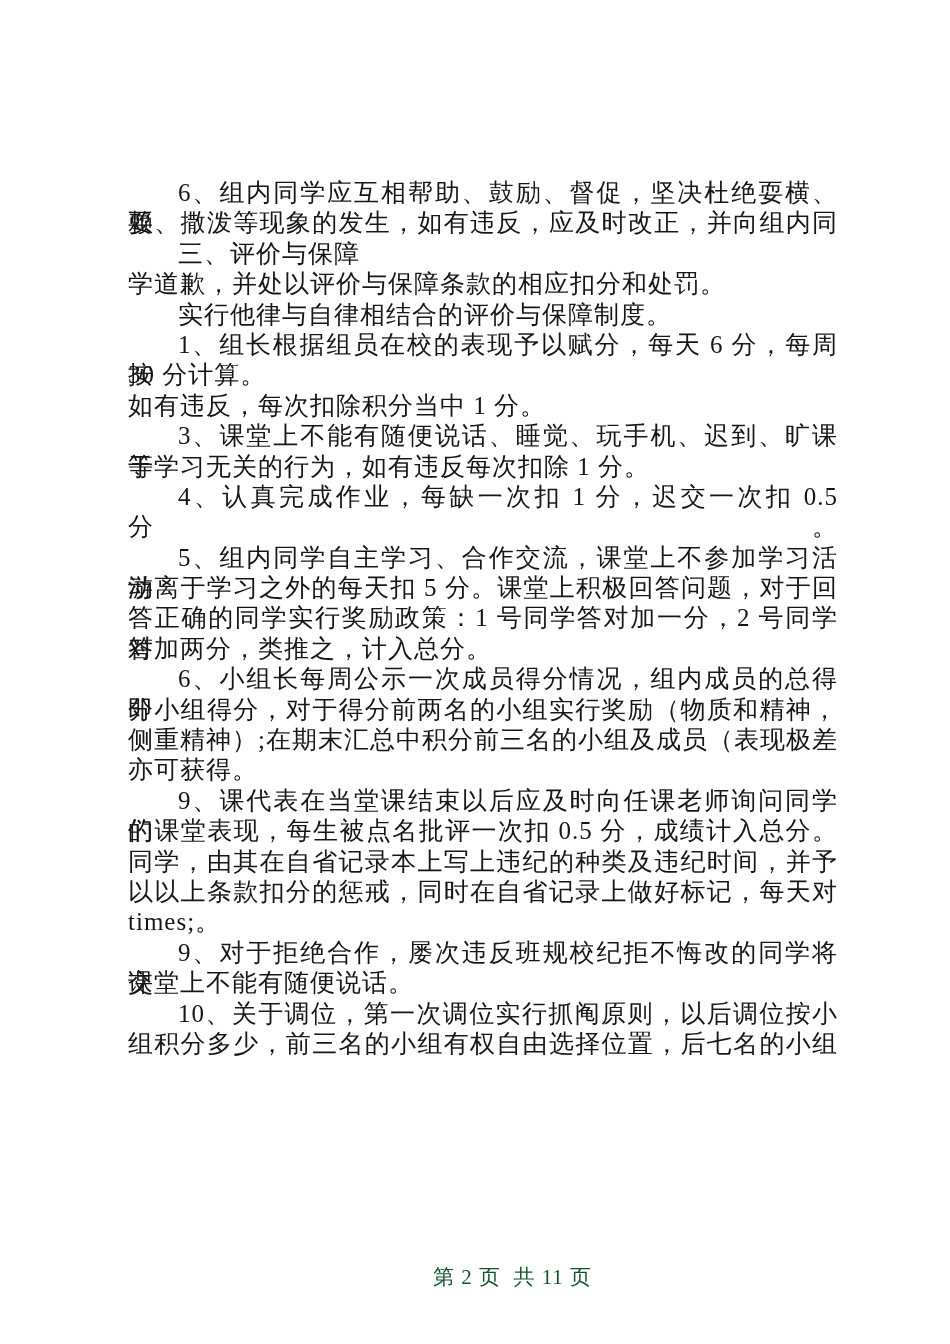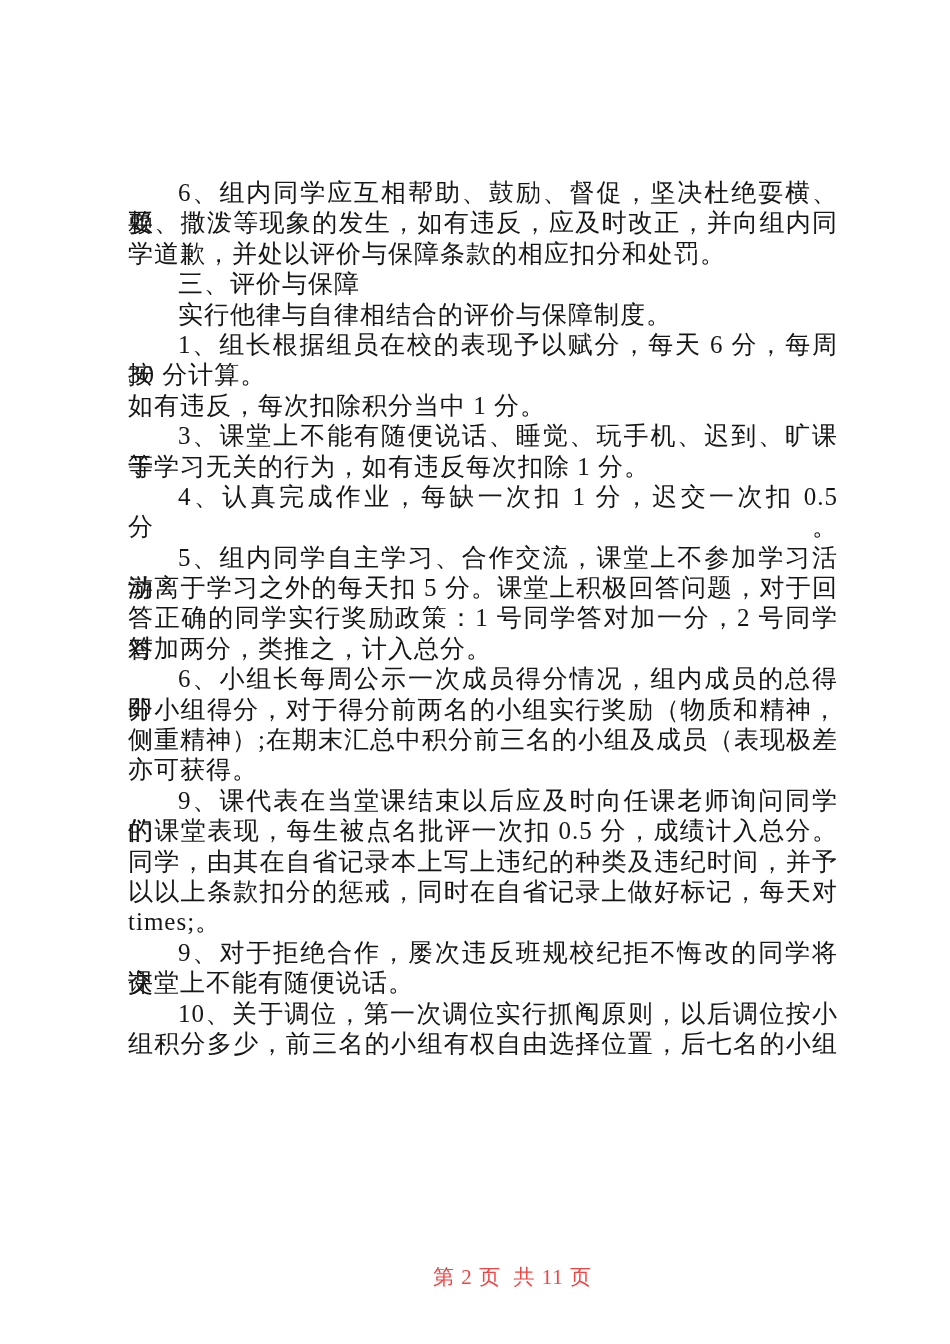--- a/index.html
+++ b/index.html
@@ -44,32 +44,32 @@
   }
   .footer {
     position: absolute;
     top: 1238px;
     left: 50px;
     right: 0;
     text-align: center;
     font-size: 21px;
     letter-spacing: 1px;
     white-space: pre;
-    color: #ef4444;
+    color: #14532d;
   }
 </style>
 </head>
 <body>
 
 <div class="page">
   <div class="body-text">
     <div class="ln ind jst">6、组内同学应互相帮助、鼓励、督促，坚决杜绝耍横、耍</div>
     <div class="ln jst">赖、撒泼等现象的发生，如有违反，应及时改正，并向组内同</div>
+    <div class="ln ind">三、评价与保障</div>
     <div class="ln">学道歉，并处以评价与保障条款的相应扣分和处罚。</div>
-    <div class="ln ind">三、评价与保障</div>
     <div class="ln ind">实行他律与自律相结合的评价与保障制度。</div>
     <div class="ln ind jst">1、组长根据组员在校的表现予以赋分，每天 6 分，每周按</div>
     <div class="ln">30 分计算。</div>
     <div class="ln">如有违反，每次扣除积分当中 1 分。</div>
     <div class="ln ind jst">3、课堂上不能有随便说话、睡觉、玩手机、迟到、旷课等</div>
     <div class="ln">于学习无关的行为，如有违反每次扣除 1 分。</div>
     <div class="ln ind jst">4、认真完成作业，每缺一次扣 1 分，迟交一次扣 0.5 分。</div>
     <div class="ln blank"></div>
     <div class="ln ind jst">5、组内同学自主学习、合作交流，课堂上不参加学习活动</div>
     <div class="ln jst">游离于学习之外的每天扣 5 分。课堂上积极回答问题，对于回</div>

